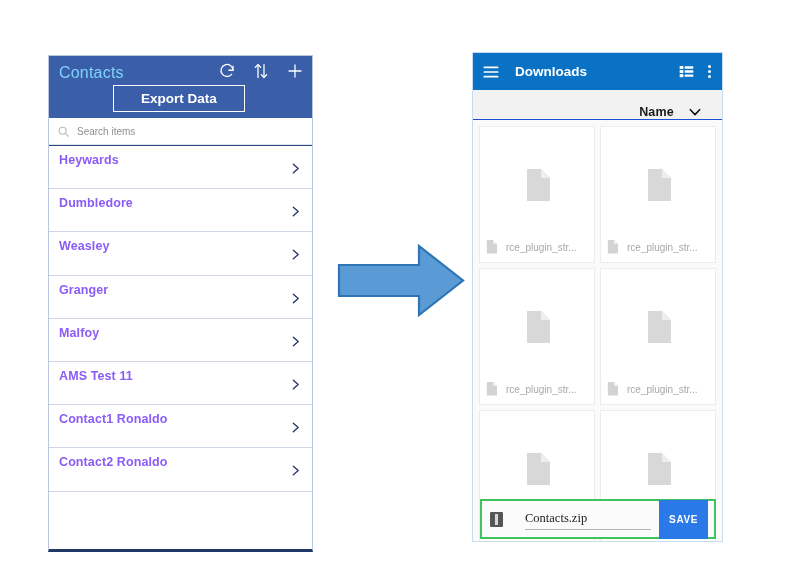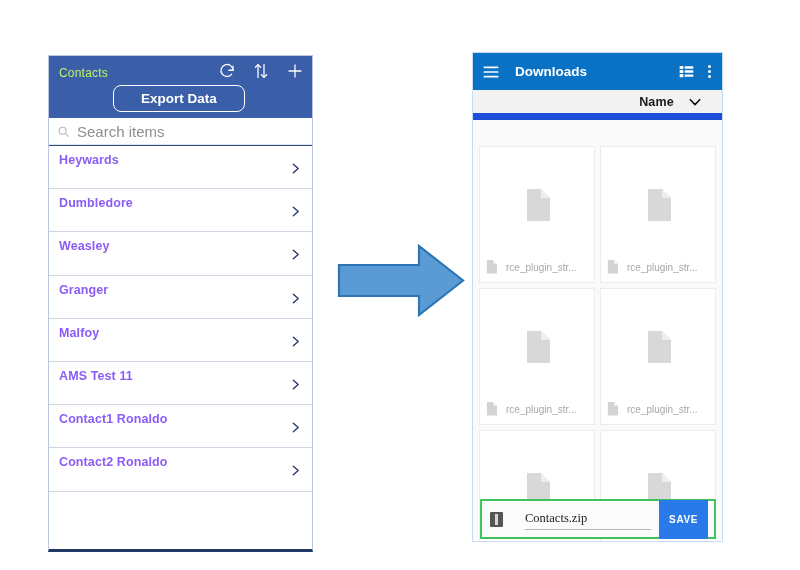--- a/index.html
+++ b/index.html
@@ -28,22 +28,22 @@
     box-sizing: border-box;
   }
   #contacts-header {
     background: #3A5FA8;
     height: 62px;
     position: relative;
     box-sizing: border-box;
     padding: 6px 10px 0 10px;
   }
   #contacts-title {
-    color: #bef264;
-    font-size: 12px;
+    color: #7dd3fc;
+    font-size: 16px;
     letter-spacing: .2px;
     line-height: 22px;
     display: inline-block;
   }
   .hdr-icons {
     position: absolute;
     right: 8px;
     top: 6px;
     display: flex;
     align-items: center;
@@ -56,21 +56,21 @@
     display: block;
   }
   .hdr-icon svg { display: block; }
   #export-data-button {
     position: absolute;
     left: 64px;
     top: 29px;
     width: 132px;
     height: 27px;
     border: 1px solid #ffffff;
-    border-radius: 8px;
+    border-radius: 0;
     color: #ffffff;
     font-size: 13.5px;
     font-weight: bold;
     display: flex;
     align-items: center;
     justify-content: center;
     background: transparent;
     box-sizing: border-box;
   }
   #search-bar {
@@ -83,21 +83,21 @@
   }
   #search-icon {
     width: 13px;
     height: 13px;
     margin-right: 7px;
     flex: 0 0 auto;
     color: #b9b9b9;
   }
   #search-icon svg { display: block; }
   #search-input-text {
-    font-size: 15px;
+    font-size: 10px;
     color: #8f8f8f;
   }
   #contacts-list {
     border-top: 1px solid #2c4b86;
   }
   .contact-row {
     height: 43.2px;
     border-bottom: 1px solid #cfd6e3;
     position: relative;
     background: #ffffff;
@@ -186,23 +186,23 @@
   #overflow-menu-icon i {
     display: block;
     width: 3px;
     height: 3px;
     background: #ffffff;
     border-radius: 50%;
   }
   #sort-bar {
     height: 30px;
     background: #f2f2f2;
-    border-bottom: 7px solid #1d4ed8;
-    display: flex;
-    align-items: center;
+    border-bottom: 1px solid #1d4ed8;
+    display: flex;
+    align-items: flex-end;
     justify-content: flex-end;
     padding-right: 20px;
     box-sizing: border-box;
   }
   #sort-label {
     font-size: 12.5px;
     font-weight: bold;
     color: #1a1a1a;
     letter-spacing: .2px;
   }
@@ -217,21 +217,20 @@
     position: relative;
     height: 420px;
     background: #fafafa;
     padding: 6px 6px 0 6px;
     box-sizing: border-box;
   }
   #file-grid {
     display: grid;
     grid-template-columns: 1fr 1fr;
     gap: 5px;
-    margin-top: 20px;
   }
   .file-tile {
     background: #ffffff;
     border: 1px solid #ececec;
     height: 137px;
     position: relative;
     box-sizing: border-box;
   }
   .file-thumb-icon {
     position: absolute;

